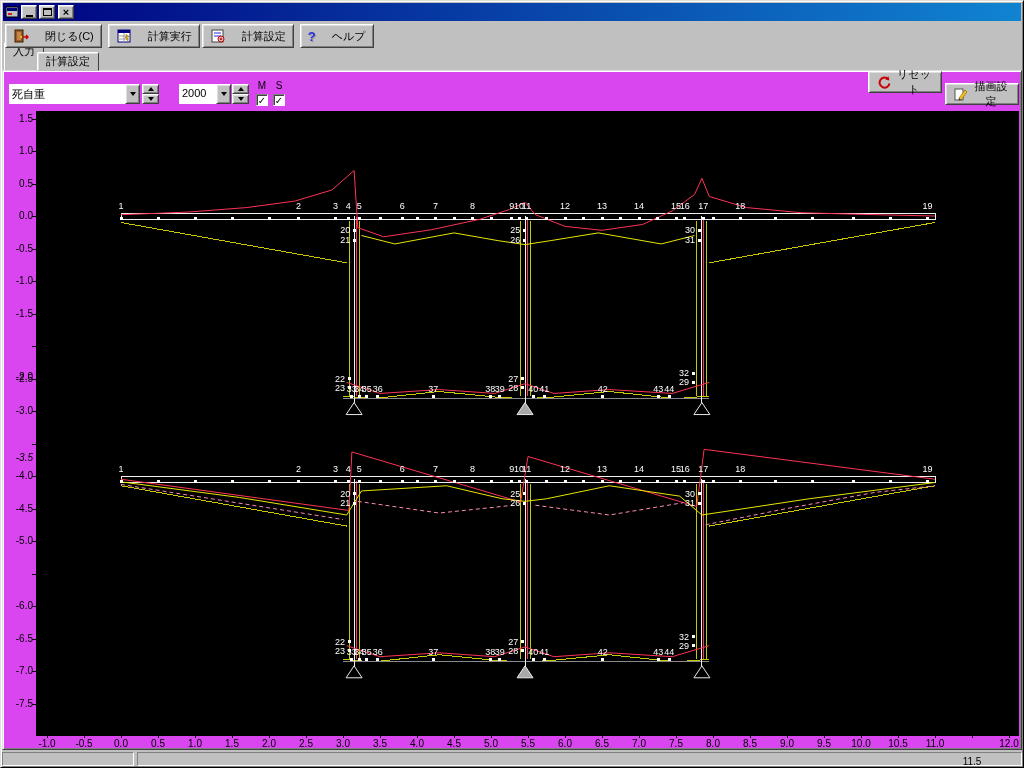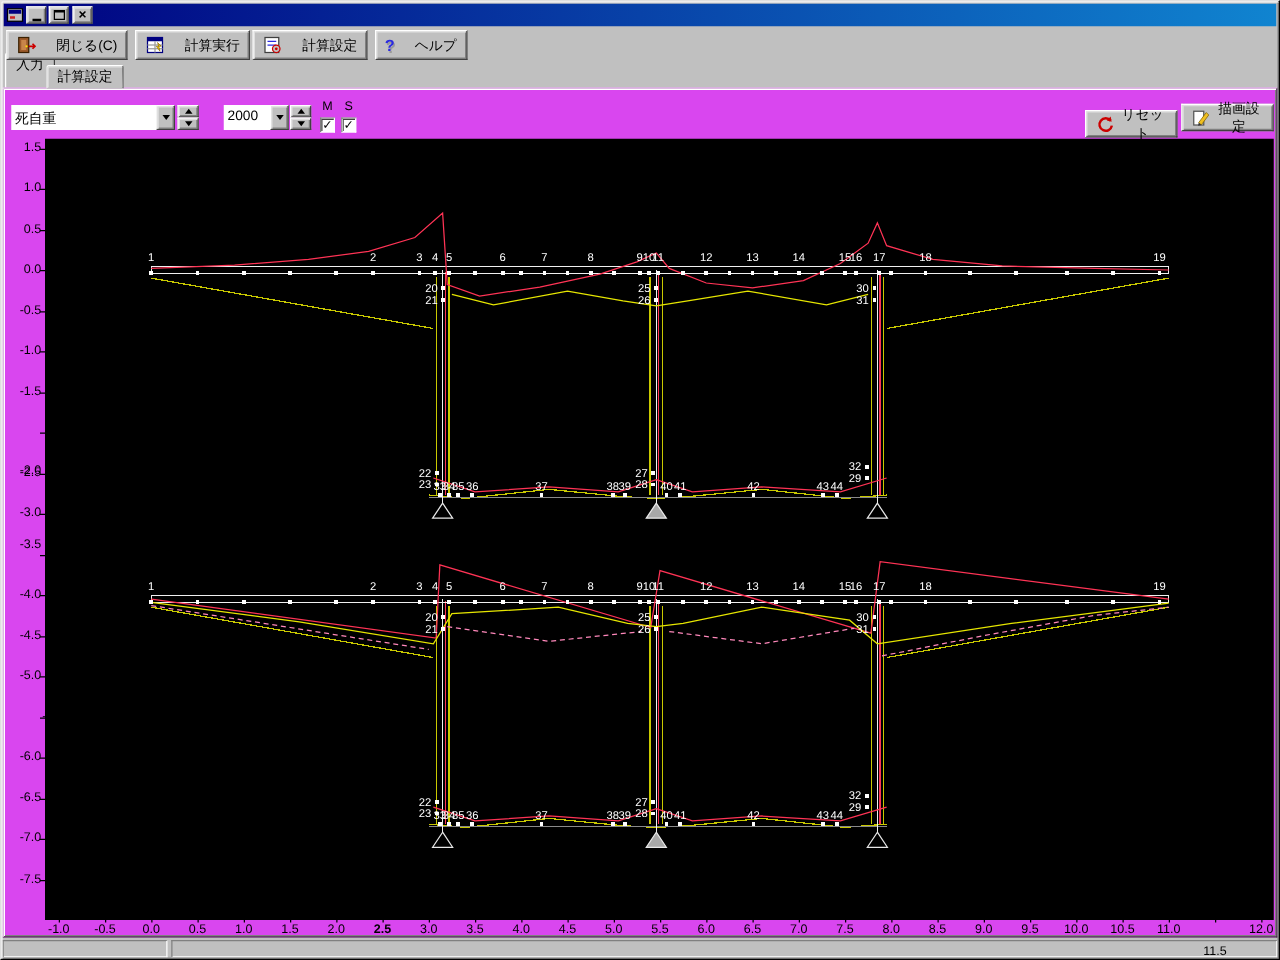--- a/index.html
+++ b/index.html
@@ -154,21 +154,21 @@
   <div class="ms-group">
     <div class="ms-col">
       <span class="ms-label">M</span>
       <span class="checkbox">✓</span>
     </div>
     <div class="ms-col">
       <span class="ms-label">S</span>
       <span class="checkbox">✓</span>
     </div>
   </div>
-  <button class="ctl-btn raised" style="left:865px;top:17px;width:74px">
+  <button class="ctl-btn raised" style="left:865px;top:0;width:74px">
     <span class="icon">
       <svg width="14" height="14">
           <path d="M11.5 4.5 A5 5 0 1 0 12.5 8.5" fill="none" stroke="#cc0000" stroke-width="2"></path>
           <path d="M11.5 1.2 L12.3 5.4 L8.4 4.4 Z" fill="#cc0000"></path>
         </svg>
     </span>
     <span>リセット</span>
   </button>
   <button class="ctl-btn raised" style="left:942px;top:12px;width:74px">
     <span class="icon">
@@ -457,21 +457,21 @@
       <div class="ytick" style="top: 204px;">-1.0</div>
       <div class="ytickmark" style="top: 210px;"></div>
       <div class="ytick" style="top: 236.5px;">-1.5</div>
       <div class="ytickmark" style="top: 242.5px;"></div>
       <div class="ytick" style="top: 274px; margin-top: 26px;">-2.0</div>
       <div class="ytickmark" style="top: 275px;"></div>
       <div class="ytick" style="top: 301.5px;">-2.5</div>
       <div class="ytickmark" style="top: 307.5px;"></div>
       <div class="ytick" style="top: 334px;">-3.0</div>
       <div class="ytickmark" style="top: 340px;"></div>
-      <div class="ytick" style="top: 359px;">-3.5</div>
+      <div class="ytick" style="top: 381px; font-style: italic;">-3.5</div>
       <div class="ytickmark" style="top: 372.5px;"></div>
       <div class="ytick" style="top: 399px;">-4.0</div>
       <div class="ytickmark" style="top: 405px;"></div>
       <div class="ytick" style="top: 431.5px;">-4.5</div>
       <div class="ytickmark" style="top: 437.5px;"></div>
       <div class="ytick" style="top: 464px;">-5.0</div>
       <div class="ytickmark" style="top: 470px;"></div>
       <div class="ytick" style="top: 496.5px; margin-left: 18px;">-5.5</div>
       <div class="ytickmark" style="top: 502.5px;"></div>
       <div class="ytick" style="top: 529px;">-6.0</div>
@@ -491,21 +491,21 @@
       <div class="xtick" style="left: 102px; top: 667px;">0.0</div>
       <div class="xtickmark" style="left: 118px; top: 664px;"></div>
       <div class="xtick" style="left: 139px; top: 667px;">0.5</div>
       <div class="xtickmark" style="left: 155px; top: 664px;"></div>
       <div class="xtick" style="left: 176px; top: 667px;">1.0</div>
       <div class="xtickmark" style="left: 192px; top: 664px;"></div>
       <div class="xtick" style="left: 213px; top: 667px;">1.5</div>
       <div class="xtickmark" style="left: 229px; top: 664px;"></div>
       <div class="xtick" style="left: 250px; top: 667px;">2.0</div>
       <div class="xtickmark" style="left: 266px; top: 664px;"></div>
-      <div class="xtick" style="left: 287px; top: 667px; font-weight: bold;">2.5</div>
+      <div class="xtick" style="left: 287px; top: 667px;">2.5</div>
       <div class="xtickmark" style="left: 303px; top: 664px;"></div>
       <div class="xtick" style="left: 324px; top: 667px;">3.0</div>
       <div class="xtickmark" style="left: 340px; top: 664px;"></div>
       <div class="xtick" style="left: 361px; top: 667px;">3.5</div>
       <div class="xtickmark" style="left: 377px; top: 664px;"></div>
       <div class="xtick" style="left: 398px; top: 667px;">4.0</div>
       <div class="xtickmark" style="left: 414px; top: 664px;"></div>
       <div class="xtick" style="left: 435px; top: 667px;">4.5</div>
       <div class="xtickmark" style="left: 451px; top: 664px;"></div>
       <div class="xtick" style="left: 472px; top: 667px;">5.0</div>

